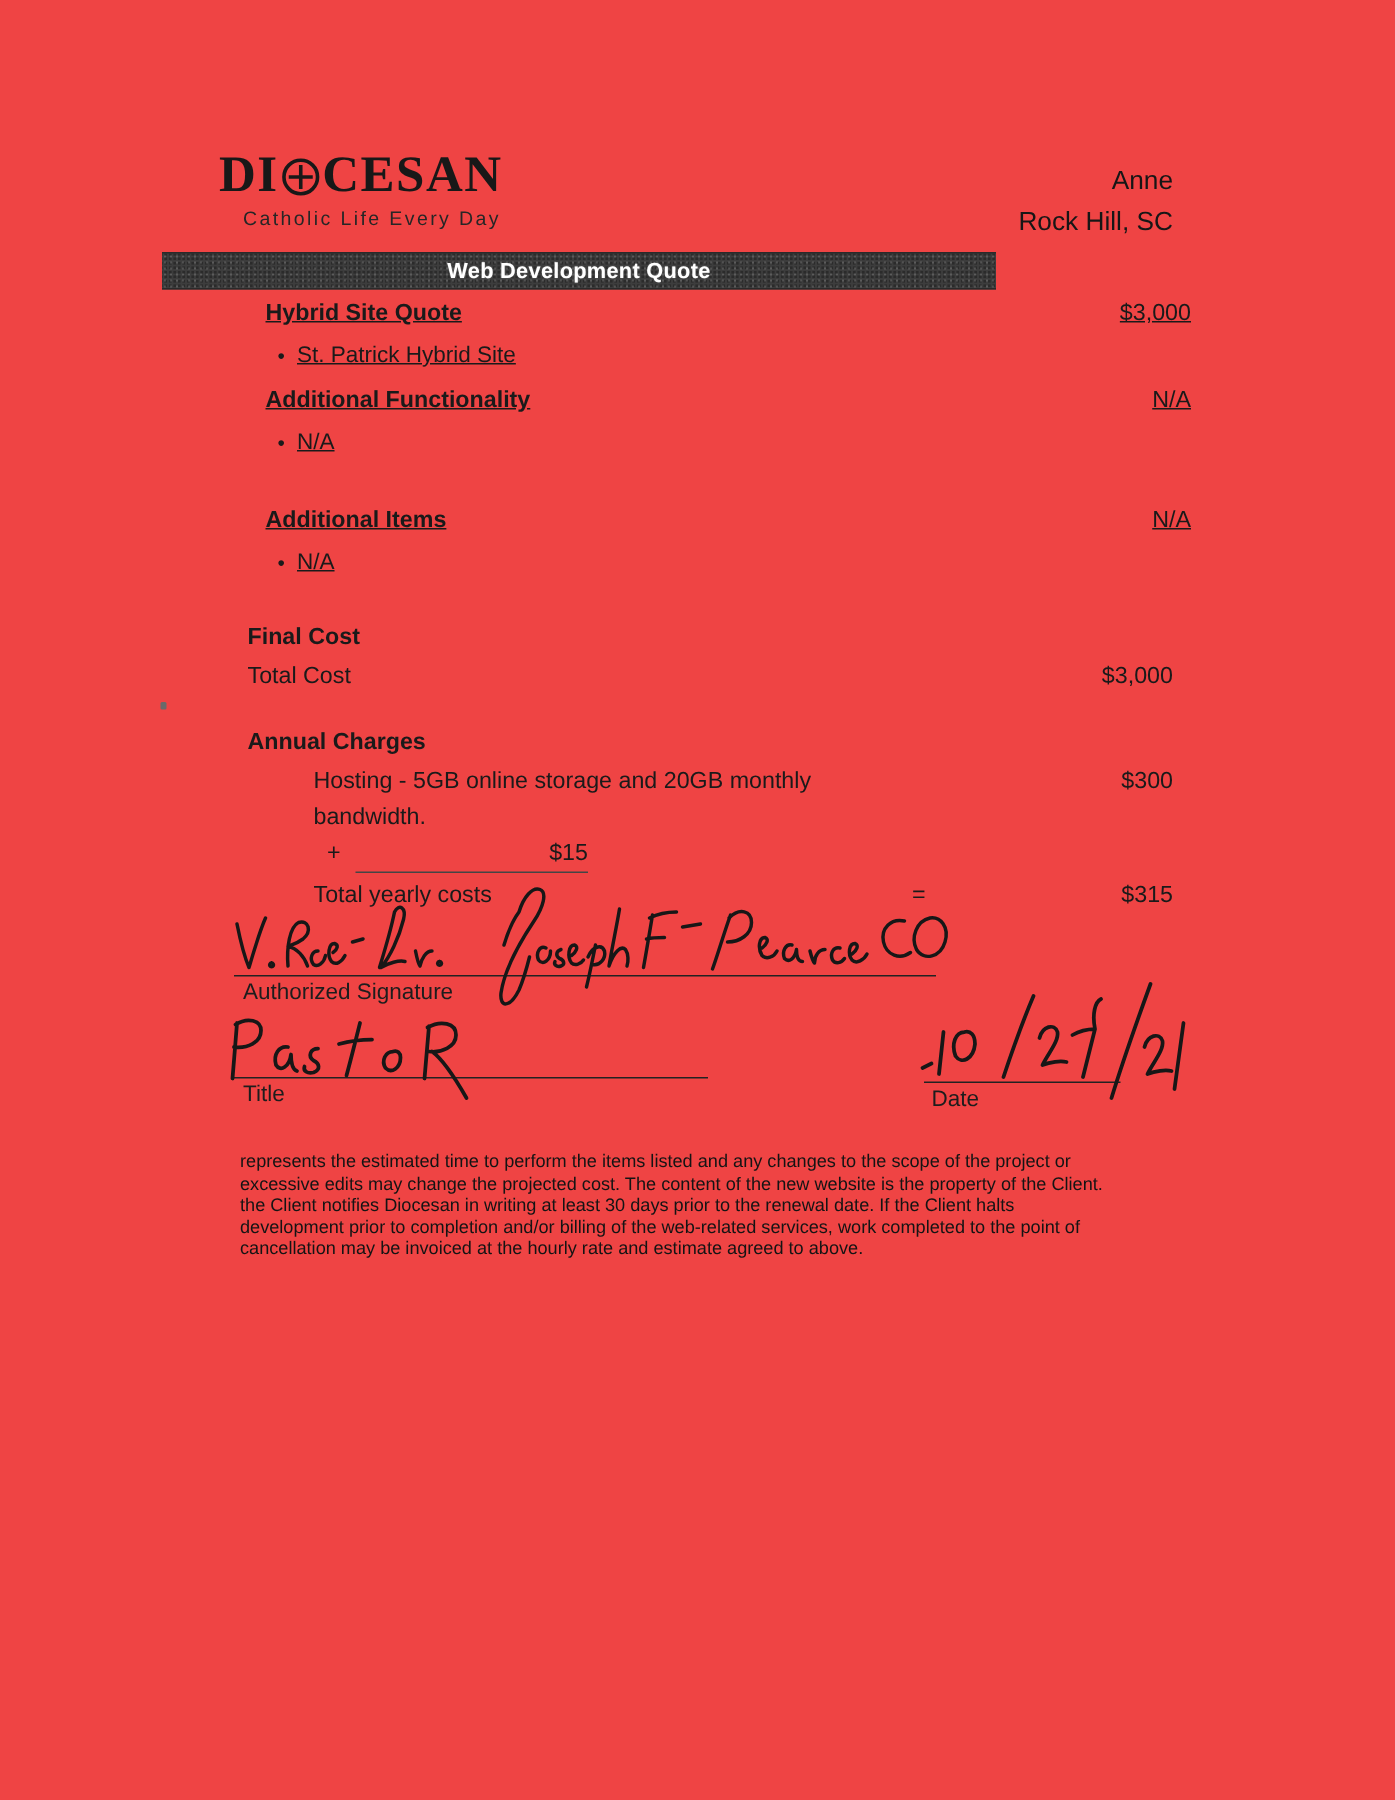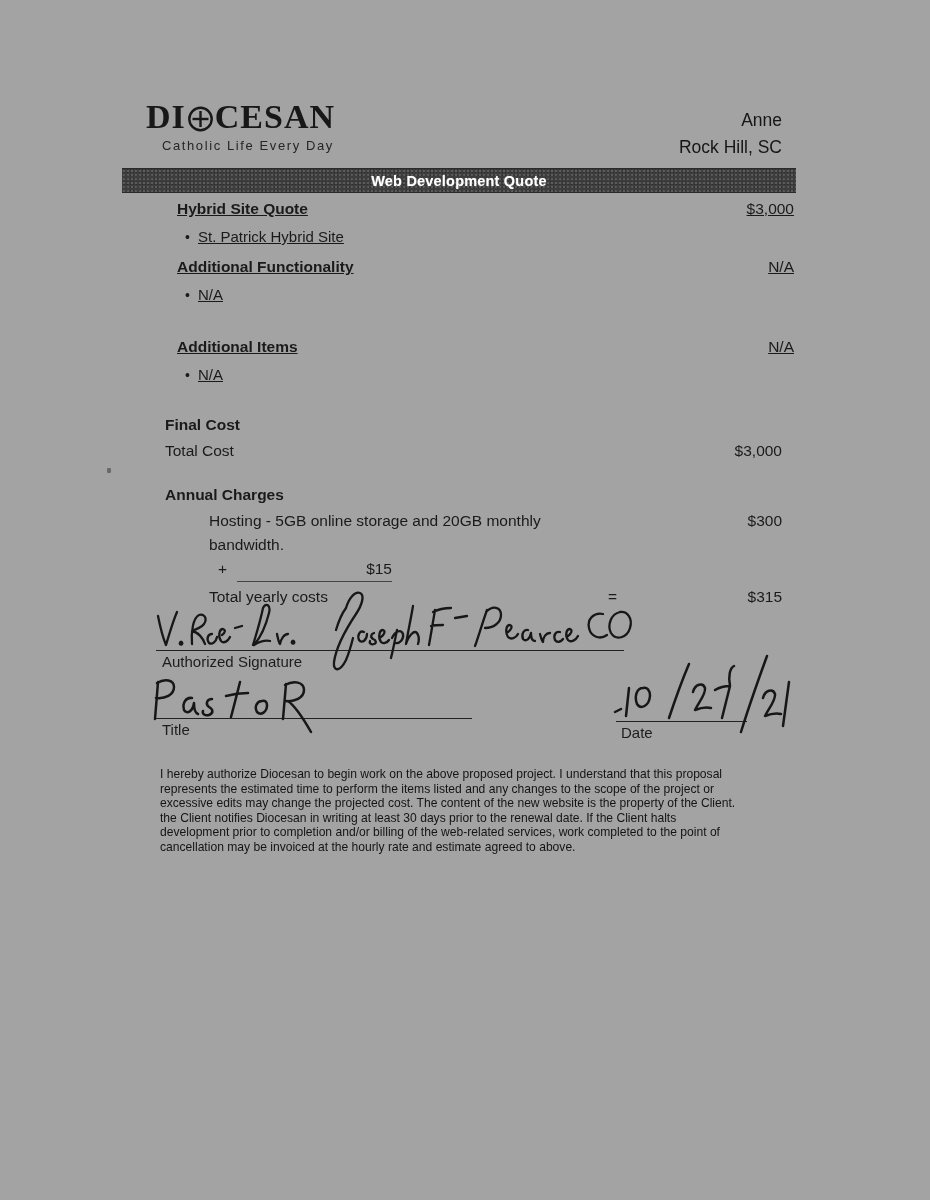--- a/index.html
+++ b/index.html
@@ -1,21 +1,21 @@
 <!DOCTYPE html>
 <html><head>
 <meta charset="utf-8">
 <style>
   * { margin:0; padding:0; box-sizing:border-box; }
   html,body { background:#e8e8e8; }
   .page {
     position:relative;
     width:930px; height:1200px;
     margin:0 auto;
-    background:#a3a3a3;
+    background:#ef4444;
     font-family:"Liberation Sans", sans-serif;
     color:#1a1a1a;
     overflow:hidden;
   }
   
   .logo-block { position:absolute; left:146px; top:100px; }
   .brand {
     font-family:"Liberation Serif", serif;
     font-size:34px; font-weight:600; letter-spacing:1px;
     color:#181818; display:flex; align-items:center; line-height:1;
@@ -24,21 +24,21 @@
   .tagline {
     margin-top:4px; margin-left:16px;
     font-size:13px; letter-spacing:1.6px; color:#262626;
   }
   .client-block {
     position:absolute; left:560px; top:107px; width:222px;
     text-align:right; font-size:17.5px; line-height:27px; color:#161616;
   }
   
   .banner {
-    position:absolute; left:122px; top:168px; width:674px; height:25px;
+    position:absolute; left:108px; top:168px; width:556px; height:25px;
     background-color:#3d3d3d;
     background-image:
       radial-gradient(rgba(255,255,255,0.16) 1px, transparent 1px),
       radial-gradient(rgba(0,0,0,0.30) 1px, transparent 1px);
     background-size:4px 4px, 3px 3px;
     background-position:0 0, 1px 2px;
     border-top:1px solid #2a2a2a; border-bottom:1px solid #2a2a2a;
     display:flex; align-items:center; justify-content:center;
   }
   .banner-title {
@@ -208,21 +208,20 @@
       <path d="M88,44 C90,36 98,34 100,40 C101,46 94,54 90,62 C95,60 102,59 106,60"></path>
       <path d="M110,42 C115,39 121,38 125,38 M125,38 C123,28 125,20 129,18 M125,38 C122,50 119,62 117,70"></path>
       <path d="M136,84 C144,58 154,30 162,8"></path>
       <path d="M158,50 C160,42 168,40 170,46 C171,52 164,60 160,68 C165,66 172,65 176,66"></path>
       <path d="M184,34 C182,48 180,64 178,78"></path>
     </g>
   </svg>
   <div class="sig-label" style="left:621px; top:724px;">Date</div>
 
   <div class="legal">
-    <div>I hereby authorize Diocesan to begin work on the above proposed project. I understand that this proposal</div>
     <div>represents the estimated time to perform the items listed and any changes to the scope of the project or</div>
     <div>excessive edits may change the projected cost. The content of the new website is the property of the Client.</div>
     <div>the Client notifies Diocesan in writing at least 30 days prior to the renewal date. If the Client halts</div>
     <div>development prior to completion and/or billing of the web-related services, work completed to the point of</div>
     <div>cancellation may be invoiced at the hourly rate and estimate agreed to above.</div>
   </div>
 
   <div class="artifact-dot"></div>
 
 </div>

